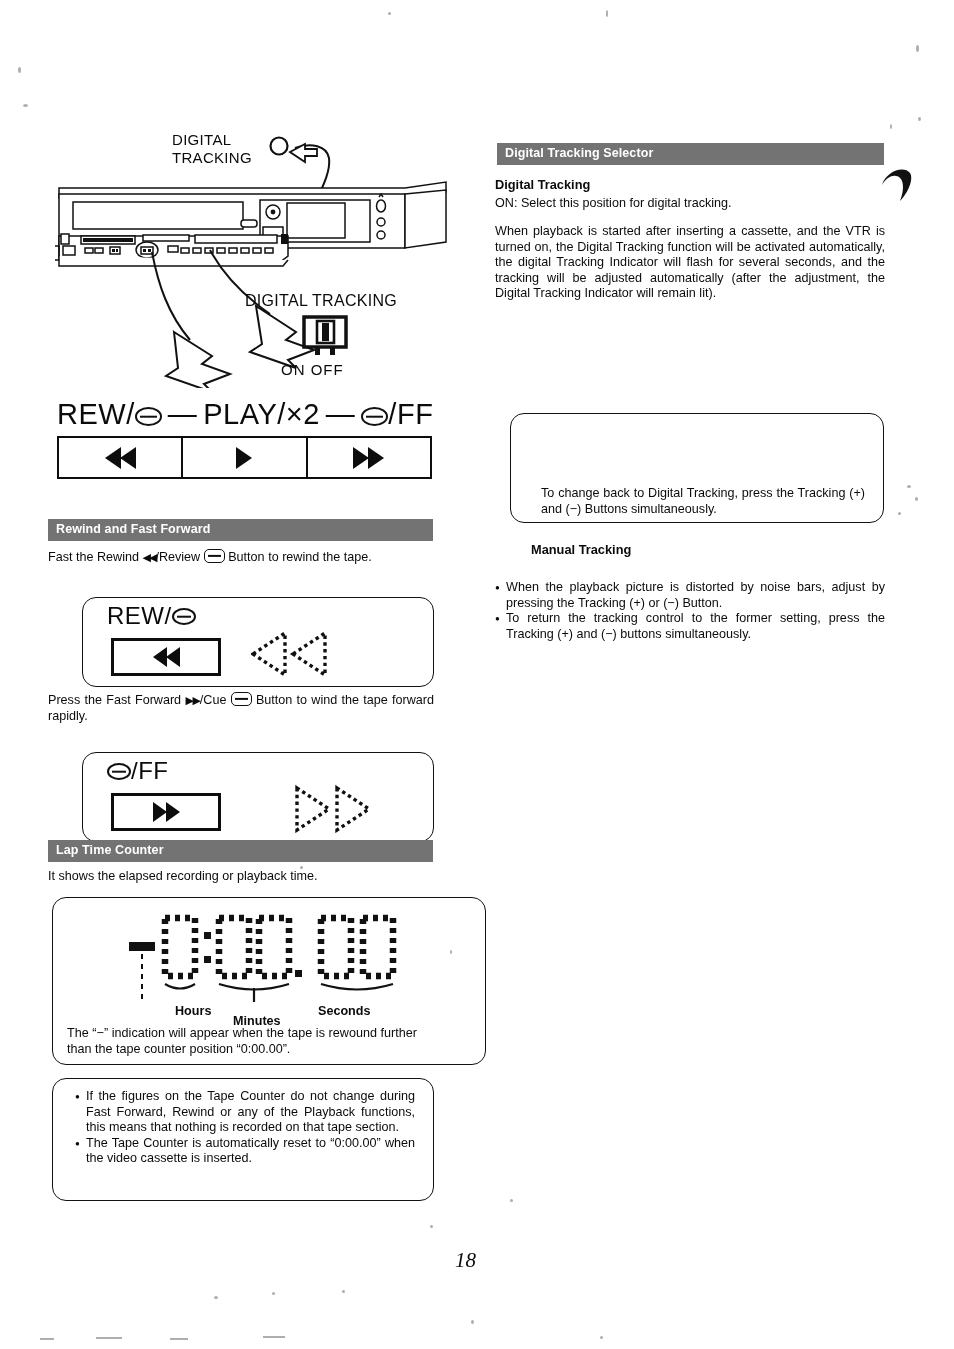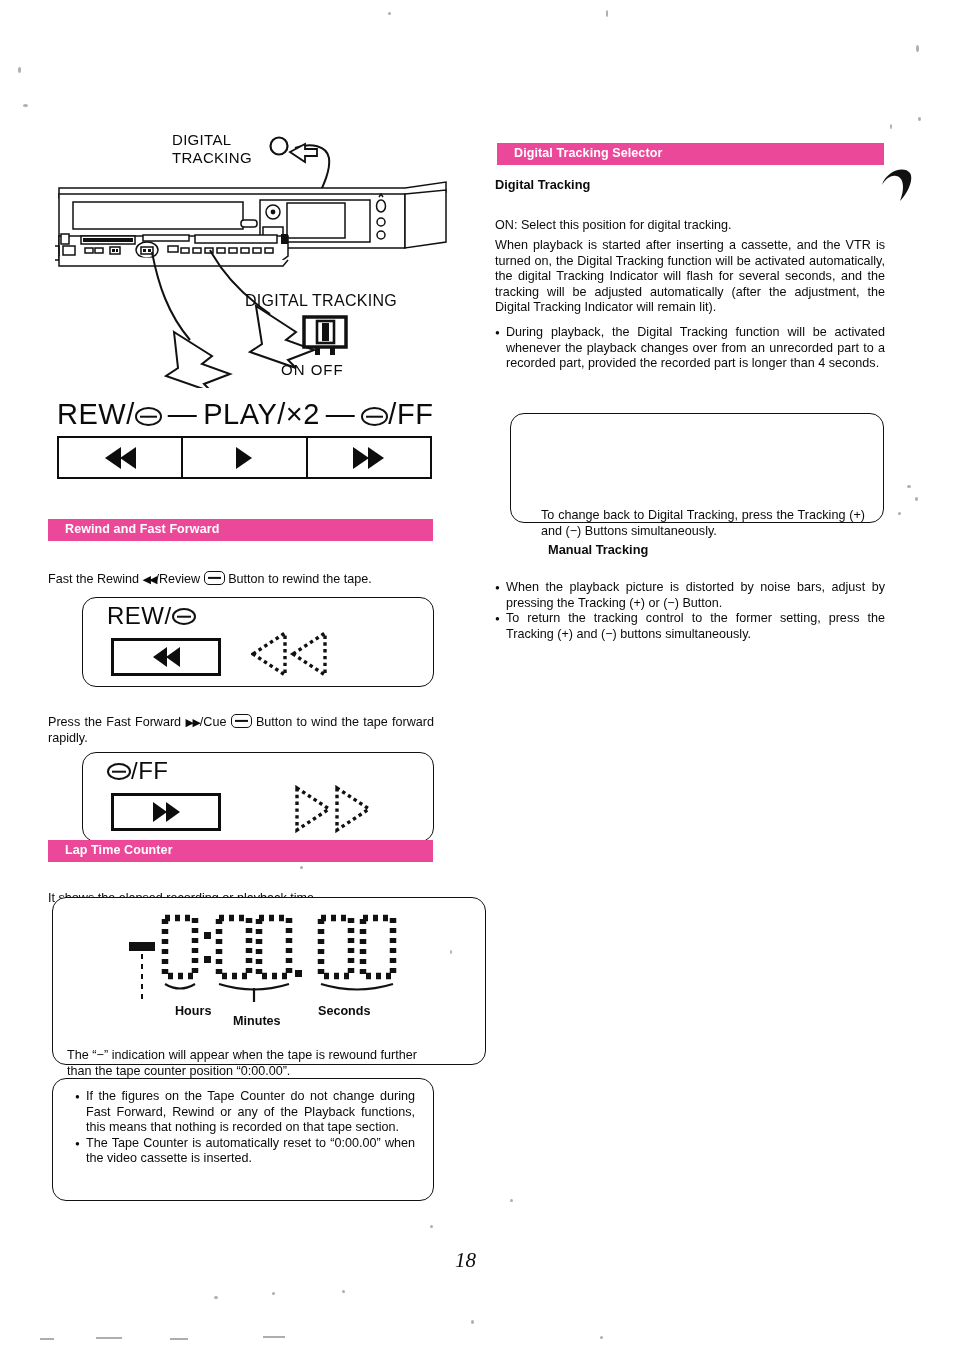--- a/index.html
+++ b/index.html
@@ -25,31 +25,30 @@
     font-family:"Liberation Sans",sans-serif;
     transform:scaleX(.95);transform-origin:left top;
   }
   .header-mark{
     position:absolute;left:650px;top:14px;color:#fff;font-size:15px;font-weight:bold;
     letter-spacing:-3px;
   }
 
   
   .sec-bar{
-    position:absolute;background:#ec4899;color:#fff;
+    position:absolute;background:#737373;color:#fff;
     font-size:12.5px;font-weight:bold;
-    padding:3px 0 0 17px;box-sizing:border-box;
+    padding:3px 0 0 8px;box-sizing:border-box;
     letter-spacing:.1px;
   }
 
   
   .txt{
     position:absolute;font-size:12.6px;line-height:15.6px;
     text-align:justify;
-    margin-top:22px;
   }
   .sub-head{position:absolute;font-size:12.8px;font-weight:bold;}
   .bullet-list{position:absolute;font-size:12.6px;line-height:15.6px;}
   .bullet-list div{position:relative;padding-left:11px;text-align:justify;margin-bottom:0;}
   .bullet-list div:before{
     content:"\25CF";position:absolute;left:0;top:0;font-size:8px;line-height:15.6px;
   }
 
   
   .rbox{
@@ -308,31 +307,28 @@
       <div>The Tape Counter is automatically reset to “0:00.00” when the video cassette is inserted.</div>
     </div>
   </div>
 
   <div class="sec-bar" style="left:497px;top:143px;width:387px;height:22px;">Digital Tracking Selector</div>
 
   <div class="sub-head" style="left:495px;top:177px;">Digital Tracking</div>
 
   <div class="txt" style="left:495px;top:196px;width:390px;text-align:left;">ON:  Select this position for digital tracking.</div>
 
-  <div class="txt" style="left:495px;top:216px;width:390px;">When playback is started after inserting a cassette, and the VTR is turned on, the Digital Tracking function will be activated automatically, the digital Tracking Indicator will flash for several seconds, and the tracking will be adjusted automatically (after the adjustment, the Digital Tracking Indicator will remain lit).</div>
-
-  <div class="bullet-list" style="left:495px;top:325px;width:390px;">
-    <div>During playback, the Digital Tracking function will be activated whenever the playback changes over from an unrecorded part to a recorded part, provided the recorded part is longer than 4 seconds.</div>
-  </div>
+  <div class="txt" style="left:495px;top:224px;width:390px;">When playback is started after inserting a cassette, and the VTR is turned on, the Digital Tracking function will be activated automatically, the digital Tracking Indicator will flash for several seconds, and the tracking will be adjusted automatically (after the adjustment, the Digital Tracking Indicator will remain lit).</div>
+
 
   <div class="rbox" style="left:510px;top:413px;width:374px;height:110px;">
     <div class="txt" style="left:30px;top:72px;width:324px;">To change back to Digital Tracking, press the Tracking (+) and (−) Buttons simultaneously.</div>
   </div>
 
-  <div class="sub-head" style="left:512px;top:542px;padding-left:36px;">Manual Tracking</div>
+  <div class="sub-head" style="left:495px;top:542px;padding-left:36px;">Manual Tracking</div>
 
 
   <div class="bullet-list" style="left:495px;top:580px;width:390px;">
     <div>When the playback picture is distorted by noise bars, adjust by pressing the Tracking (+) or (−) Button.</div>
     <div>To return the tracking control to the former setting, press the Tracking (+) and (−) buttons simultaneously.</div>
   </div>
 
   <div class="pagenum">18</div>
 
   <div class="speck" style="left:18px;top:67px;width:3px;height:6px;"></div>

